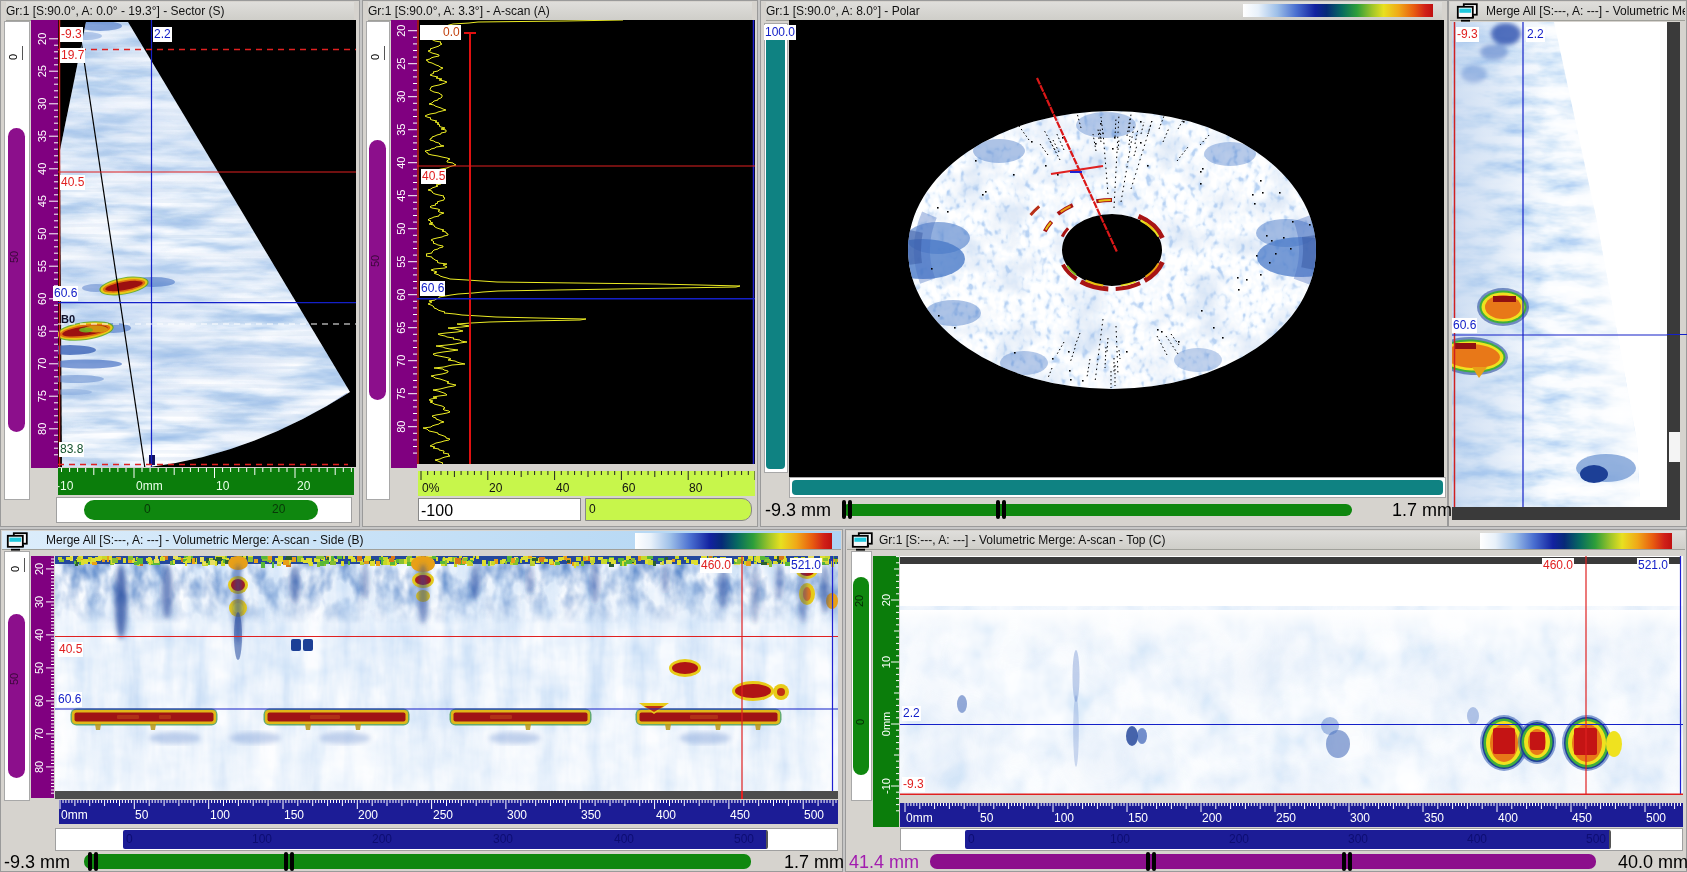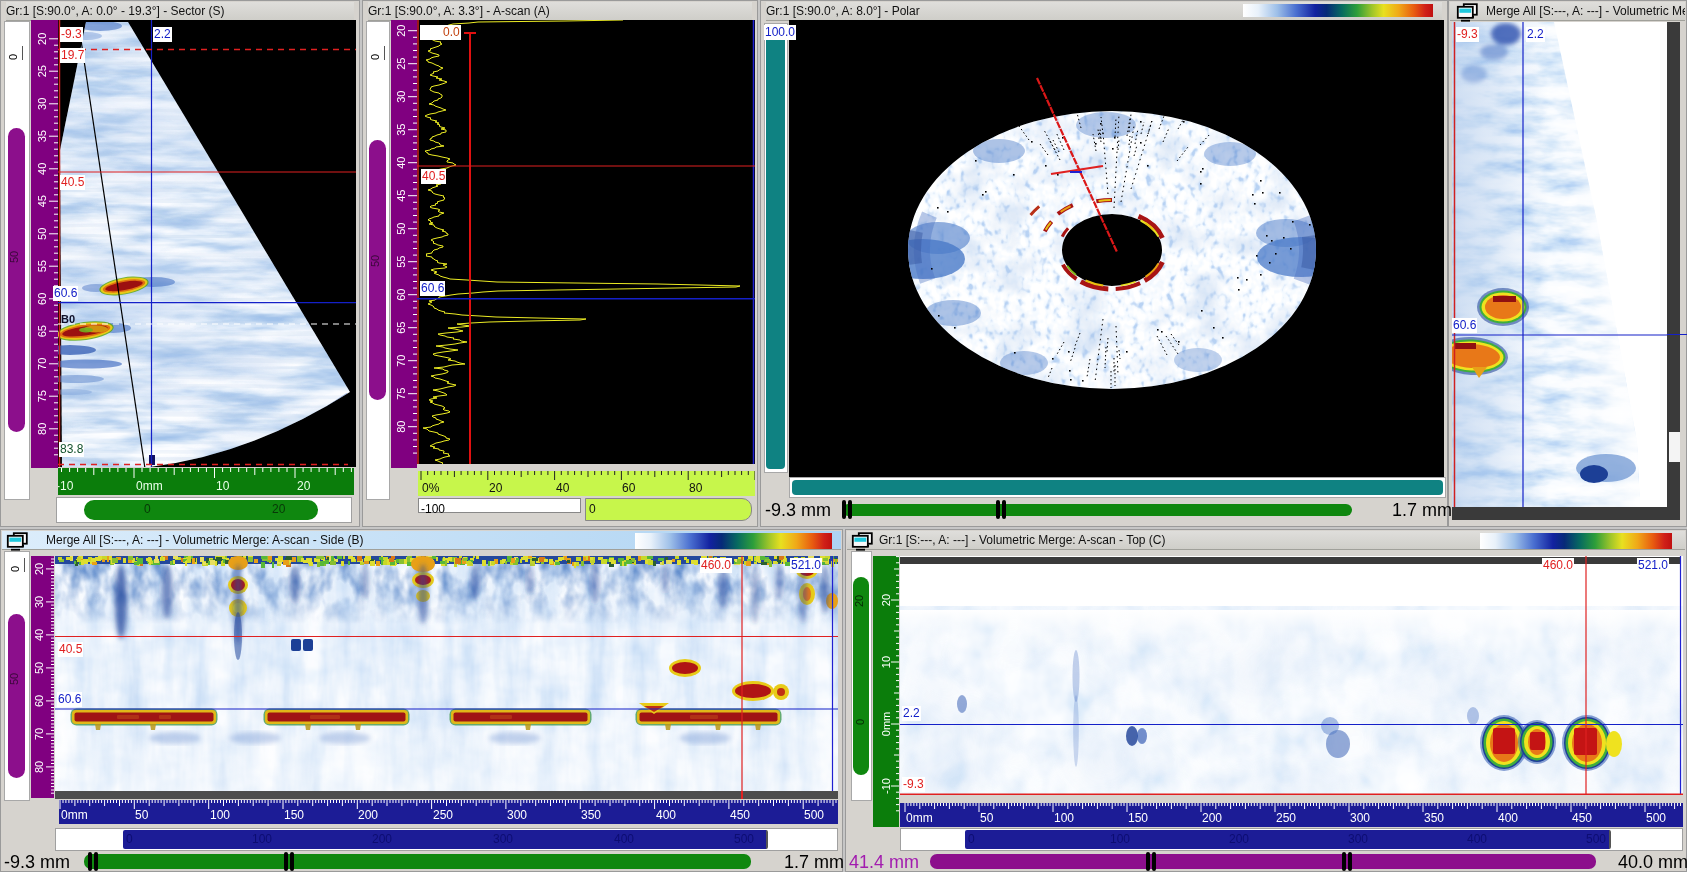--- a/index.html
+++ b/index.html
@@ -416,21 +416,21 @@
     <line x1="317.0" y1="0" x2="317.0" y2="4" stroke="#222" stroke-width="1"></line>
     <line x1="323.6" y1="0" x2="323.6" y2="4" stroke="#222" stroke-width="1"></line>
     <line x1="330.3" y1="0" x2="330.3" y2="4" stroke="#222" stroke-width="1"></line>
     <line x1="337.0" y1="0" x2="337.0" y2="9" stroke="#222" stroke-width="1"></line>
     <text x="4" y="21" font-size="12" fill="#111">0%</text>
     <text x="71" y="21" font-size="12" fill="#111">20</text>
     <text x="138" y="21" font-size="12" fill="#111">40</text>
     <text x="204" y="21" font-size="12" fill="#111">60</text>
     <text x="271" y="21" font-size="12" fill="#111">80</text>
   </svg>
-<div class="abs" style="left:418px;top:498px;width:163px;height:15px;background:#fff;border:1px solid #888;font-size:12px;color:#000;padding:3px 0 0 2px">-100</div>
+<div class="abs" style="left:418px;top:498px;width:163px;height:23px;background:#fff;border:1px solid #888;font-size:16px;color:#000;padding:3px 0 0 2px">-100</div>
 <div class="abs" style="left:585px;top:498px;width:167px;height:23px;background:#c7f64b;border:1px solid #888;border-radius:0 10px 10px 0;font-size:12px;color:#111;padding:3px 0 0 3px">0</div>
 <div class="pane" style="left:760px;top:0px;width:688px;height:527px"></div>
 <div class="title" style="left:766px;top:2px;width:676px;background:linear-gradient(#dfdedb,#cfcec9)">Gr:1 [S:90.0°, A: 8.0°] - Polar</div>
 <div class="abs" style="left:1243px;top:4px;width:190px;height:13px;background:linear-gradient(90deg,#ffffff 0%,#e8f1fa 8%,#9dbfe8 18%,#4a6fd0 28%,#1222a0 38%,#062a78 44%,#076a60 52%,#2d9e3a 60%,#9fc52a 68%,#e8e020 74%,#f0a818 82%,#e85c10 90%,#d02018 96%,#c01010 100%);z-index:5"></div>
 <div class="abs" style="left:764px;top:23px;width:24px;height:450px;background:#fff;border:1px solid #a8a8a8"></div>
 <div class="abs" style="left:766px;top:26px;width:19px;height:443px;background:#0f8282;border-radius:4px"></div>
 <svg class="abs" style="left:789px;top:20px" width="655" height="457" viewBox="0 0 655 457">
     <defs>
 <filter id="fdonut" x="-5%" y="-5%" width="110%" height="110%">
  <feTurbulence type="fractalNoise" baseFrequency="0.14 0.11" numOctaves="2" seed="19"></feTurbulence>

